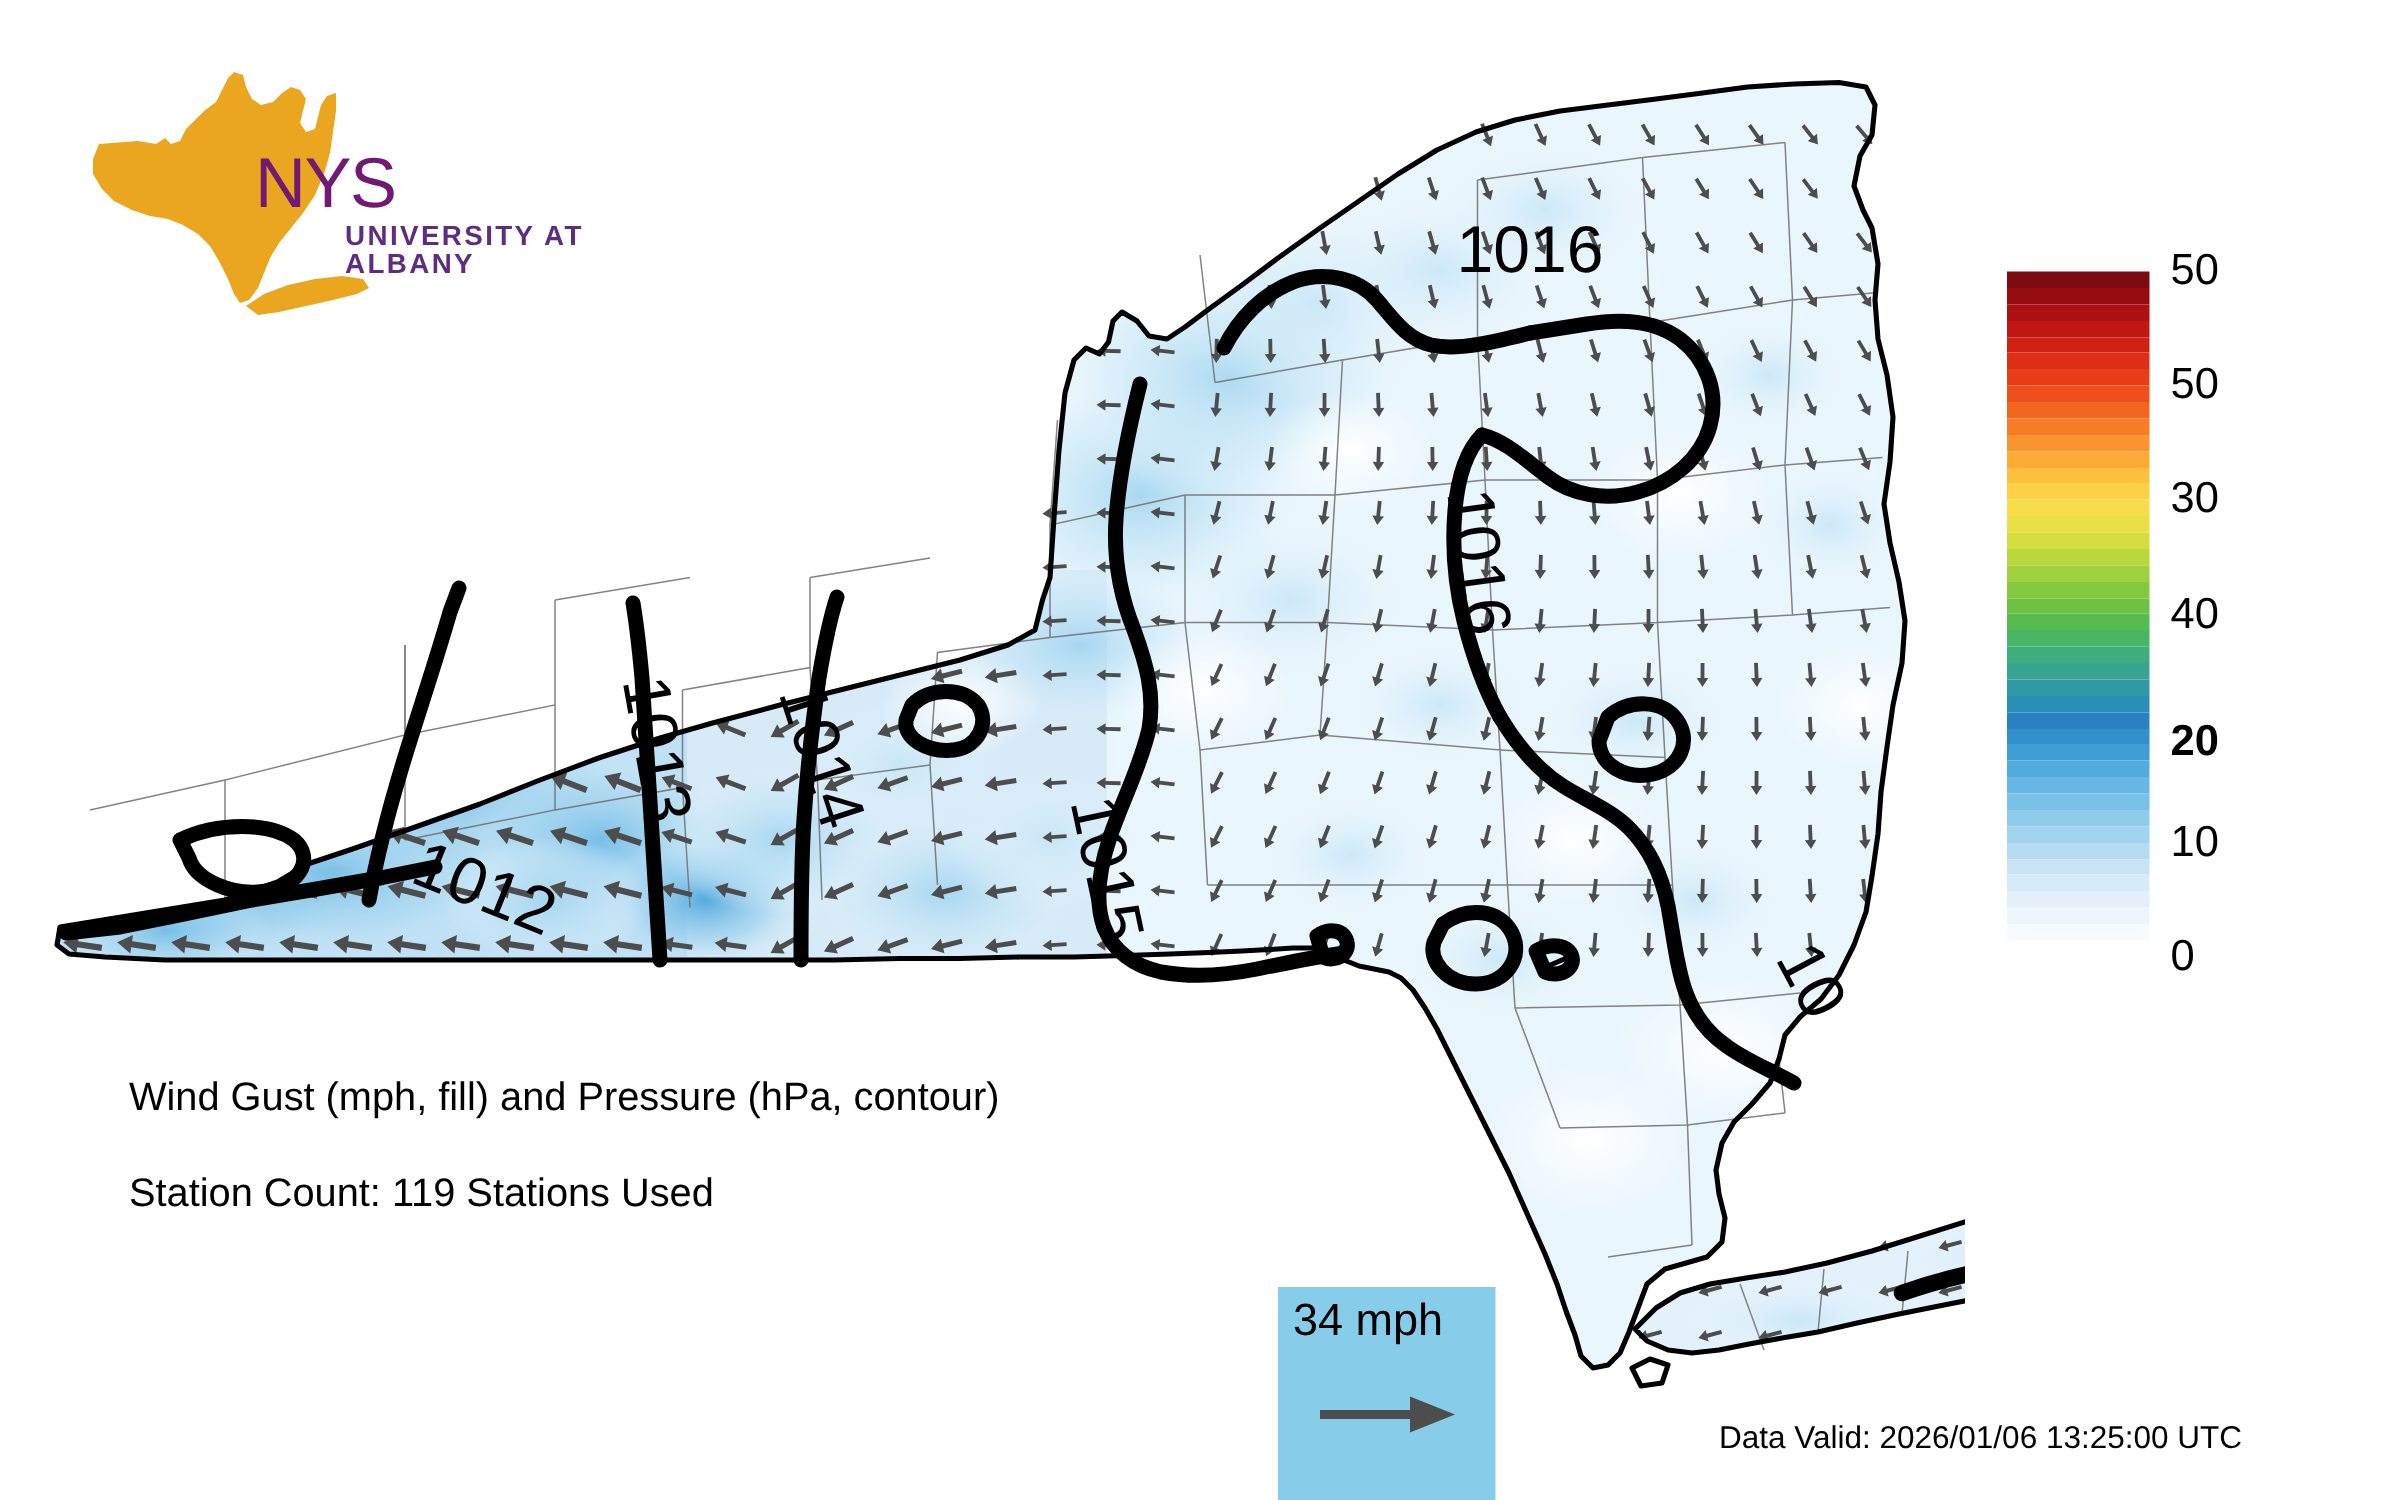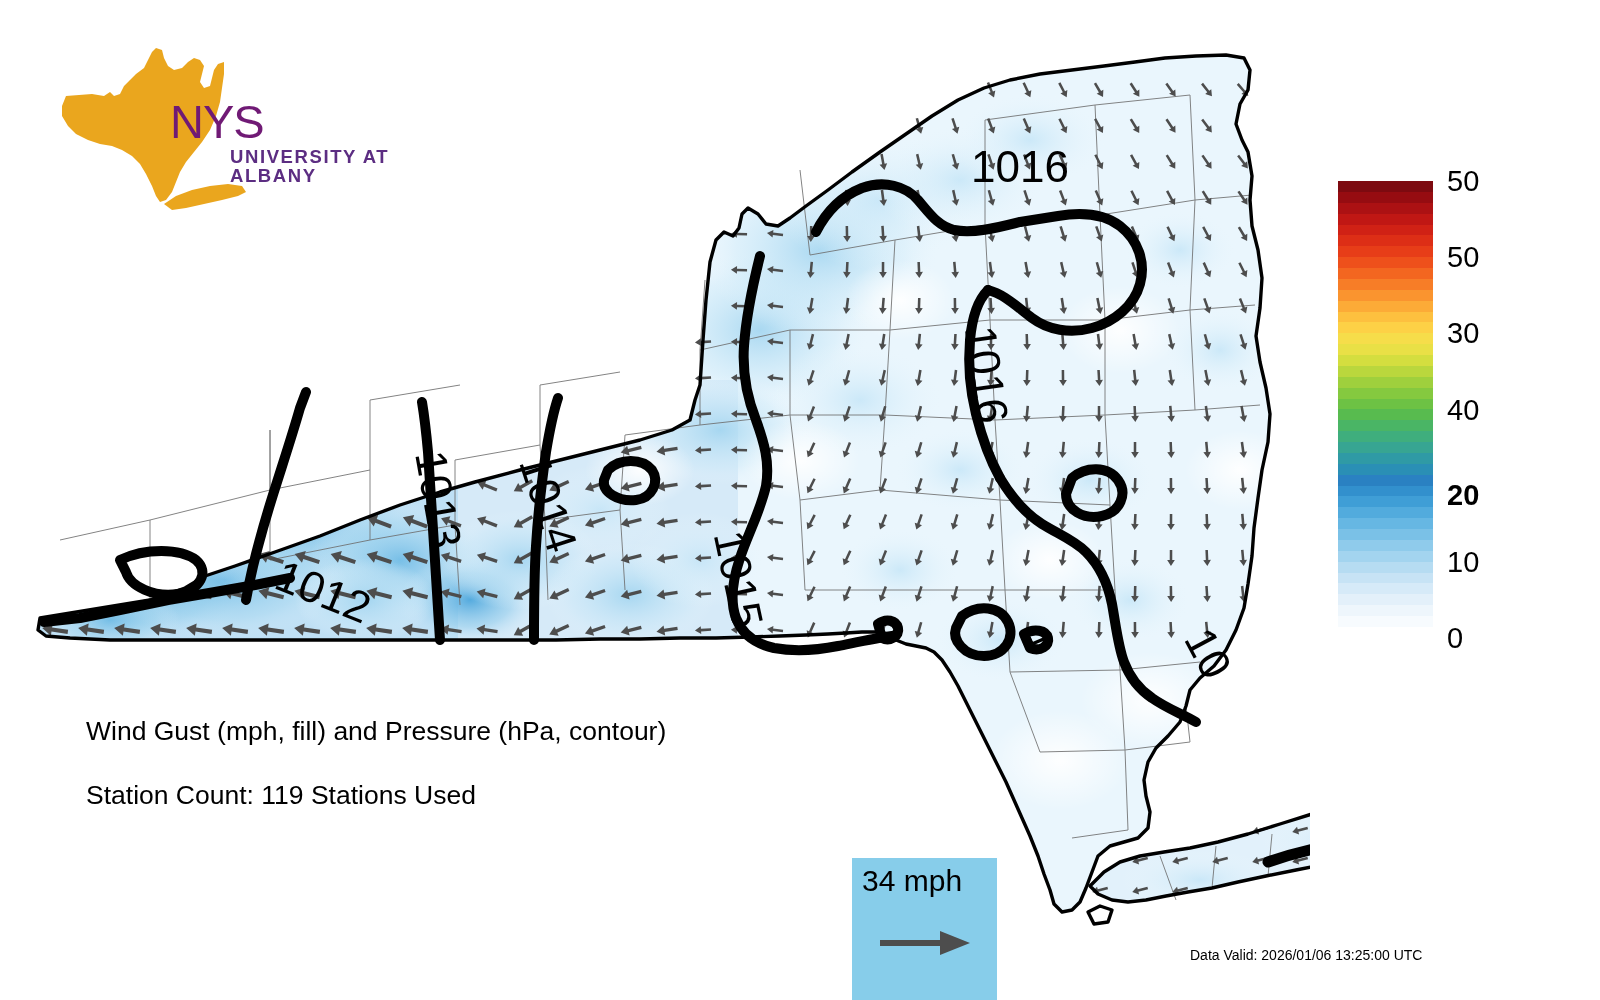--- a/index.html
+++ b/index.html
@@ -29,22 +29,22 @@
   #cbarticks{position:absolute;left:1447px;top:181px;height:457px;width:130px;}
   #cbarticks span{position:absolute;font-size:29px;line-height:1;transform:translateY(-50%);}
 
   
   #windkey{position:absolute;left:852px;top:858px;width:145px;height:142px;
            background:#87cdea;}
   #windkey .kl{position:absolute;left:10px;top:8px;font-size:30px;line-height:1;color:#000;}
   #windkey .ka{position:absolute;left:28px;top:68px;}
 
   
-  #footer{position:absolute;left:1146px;top:948px;font-size:14px;line-height:1;
-          white-space:nowrap;margin-left:44px;}
+  #footer{position:absolute;left:1146px;top:948px;font-size:21px;line-height:1;
+          white-space:nowrap;}
 </style>
 </head>
 <body>
 
 <div id="map">
 <svg viewBox="0 0 1310 960" width="1310" height="960">
   <defs>
 
     <radialGradient id="gA" cx="50%" cy="50%" r="50%">
       <stop offset="0%" stop-color="#4fa8dd" stop-opacity="0.95"></stop>

